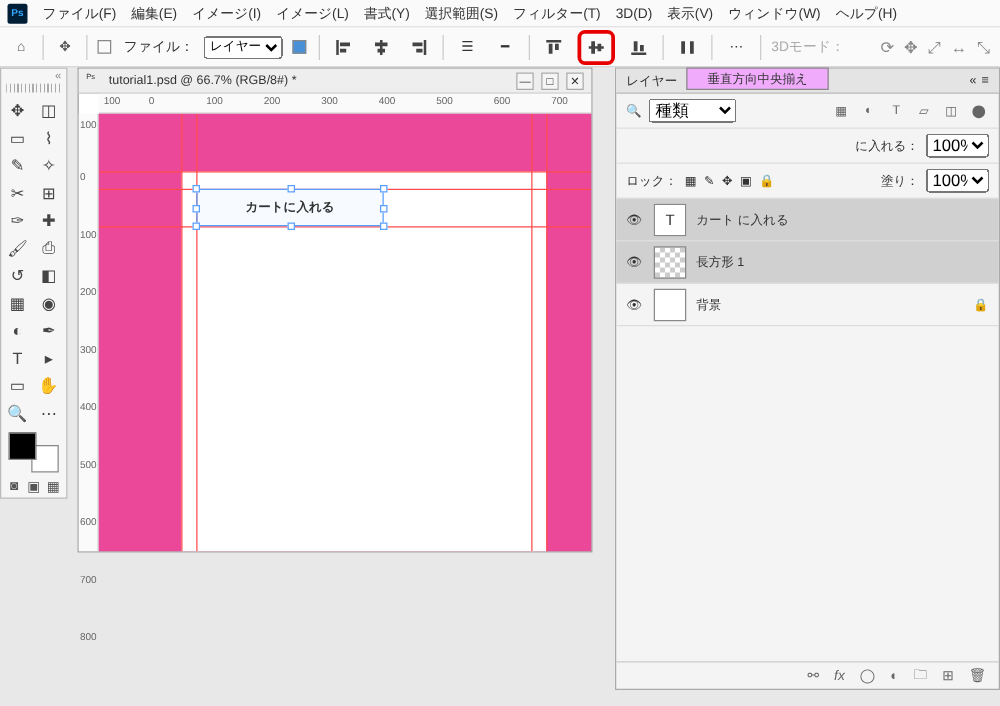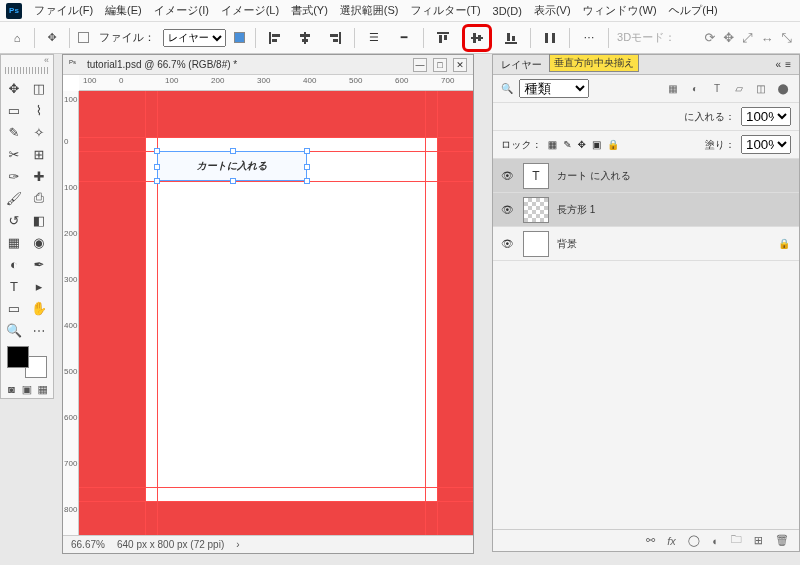--- a/index.html
+++ b/index.html
@@ -6,43 +6,43 @@
   body { background: #f0f0f0; width: 800px; height: 565px; overflow: hidden; font-size: 11px; color: #333; }
   .menubar { display: flex; align-items: center; height: 22px; background: #fafafa; border-bottom: 1px solid #ddd; padding: 0 6px; gap: 12px; }
   .menubar .ps-logo { width: 16px; height: 16px; background: #001e36; border-radius: 2px; color: #31a8ff; font-size: 8px; font-weight: bold; display: flex; align-items: center; justify-content: center; }
   .toolbar { display: flex; align-items: center; height: 32px; background: #fafafa; border-bottom: 1px solid #ccc; padding: 0 8px; gap: 8px; }
   .toolbar .ico { width: 18px; height: 18px; display: flex; align-items: center; justify-content: center; color: #555; }
   .toolbar select { font-size: 10px; height: 18px; }
   .divider { width: 1px; height: 20px; background: #ccc; }
   .align-btn { width: 22px; height: 20px; display: flex; align-items: center; justify-content: center; border: 1px solid transparent; border-radius: 2px; }
   .align-btn svg { display: block; }
   .highlight-box { border: 3px solid #e80000; border-radius: 6px; padding: 1px; }
-  .tooltip { position: absolute; top: 54px; left: 549px; background: #fde047; border: 1px solid #888; padding: 1px 4px; font-size: 10px; z-index: 50; }
+  .tooltip { position: absolute; top: 54px; left: 549px; background: #f0abfc; border: 1px solid #888; padding: 1px 16px; font-size: 10px; z-index: 50; }
   .workspace { position: absolute; top: 54px; left: 0; right: 0; bottom: 0; background: #e8e8e8; }
   .tool-palette { position: absolute; top: 0; left: 0; width: 54px; height: 345px; background: #f6f6f6; border: 1px solid #bbb; display: flex; flex-direction: column; }
   .tool-palette .grip { height: 8px; background: repeating-linear-gradient(90deg,#aaa,#aaa 1px,transparent 1px,transparent 3px); margin: 2px 4px; }
   .tool-palette .tabs { height: 10px; display:flex; justify-content:flex-end; padding:0 4px; font-size:9px; color:#888;}
   .tool-grid { display: grid; grid-template-columns: 1fr 1fr; gap: 2px; padding: 2px; }
   .tool-grid .cell { width: 22px; height: 20px; display: flex; align-items: center; justify-content: center; color: #444; font-size: 13px; }
   .swatches { display:flex; position:relative; width:40px; height:34px; margin:4px auto 2px;}
   .swatches .fg { width:22px; height:22px; background:#000; border:1px solid #888; position:absolute; top:0; left:0;}
   .swatches .bg { width:22px; height:22px; background:#fff; border:1px solid #888; position:absolute; bottom:0; right:0;}
   .small-row { display:flex; gap:3px; padding:2px 4px;}
   .small-row .cell{width:14px;height:14px;font-size:11px;display:flex;align-items:center;justify-content:center;color:#555;}
   
-  .doc-window { position: absolute; top: 0; left: 62px; width: 412px; height: 500px; background: #fff; border: 1px solid #999; display: flex; flex-direction: column; }
+  .doc-window { position: absolute; top: 0; left: 62px; width: 412px; height: 388px; background: #fff; border: 1px solid #999; display: flex; flex-direction: column; }
   .doc-titlebar { height: 20px; background: #eee; border-bottom: 1px solid #ccc; display: flex; align-items: center; padding: 0 6px; gap: 6px; font-size: 10px; }
   .doc-titlebar .winbtn { width:14px;height:14px;border:1px solid #aaa;display:flex;align-items:center;justify-content:center;font-size:9px;background:#f5f5f5;}
   .doc-titlebar .spacer{flex:1;}
   .ruler-h { height:16px; background:#fafafa; border-bottom:1px solid #ccc; position:relative; font-size:8px; color:#666; margin-left:16px;}
   .ruler-h span{position:absolute;top:1px;}
   .doc-body { flex:1; display:flex; position:relative;}
   .ruler-v { width:16px; background:#fafafa; border-right:1px solid #ccc; position:relative; font-size:8px; color:#666;}
   .ruler-v span{position:absolute; left:1px; writing-mode:horizontal-tb;}
-  .canvas-area { flex:1; background:#ef4444; position:relative; overflow:hidden;font-style:italic;}
+  .canvas-area { flex:1; background:#ec4899; position:relative; overflow:hidden;}
   .page { position:absolute; top:46px; left:66px; width:292px; height:364px; background:#fff;}
   .guide-v { position:absolute; top:0; bottom:0; width:1px; background:#ff4b4b;}
   .guide-h { position:absolute; left:0; right:0; height:1px; background:#ff4b4b;}
   .sel-box { position:absolute; top:60px; left:78px; width:150px; height:30px; border:1px solid #5aa0ff; background:rgba(200,220,255,.15); display:flex; align-items:center; justify-content:center; font-size:10px; font-weight:600;}
   .handle { width:6px; height:6px; background:#fff; border:1px solid #5aa0ff; position:absolute;}
   .statusbar { height:18px; border-top:1px solid #ccc; background:#f3f3f3; display:flex; align-items:center; font-size:10px; gap:12px; padding:0 8px; color:#555;}
   
   .layers-panel { position:absolute; top:0; right:0; width:308px; height:498px; background:#f4f4f4; border:1px solid #aaa; display:flex; flex-direction:column;}
   .layers-head { height:20px; background:#e4e4e4; border-bottom:1px solid #bbb; display:flex; align-items:center; padding:0 8px; font-size:10px; justify-content:space-between;}
   .layers-head .tabs{display:flex;gap:4px;}
@@ -251,25 +251,20 @@
           <div class="handle" style="top:-4px;left:72px"></div>
           <div class="handle" style="top:-4px;right:-4px"></div>
           <div class="handle" style="top:12px;left:-4px"></div>
           <div class="handle" style="top:12px;right:-4px"></div>
           <div class="handle" style="bottom:-4px;left:-4px"></div>
           <div class="handle" style="bottom:-4px;left:72px"></div>
           <div class="handle" style="bottom:-4px;right:-4px"></div>
         </div>
       </div>
     </div>
-    <div class="statusbar">
-      <span>66.67%</span>
-      <span>640 px x 800 px (72 ppi)</span>
-      <span>›</span>
-    </div>
   </div>
 
   <div class="layers-panel">
     <div class="layers-head">
       <span>レイヤー</span>
       <div class="tabs">
           <span>«</span> 
           <span>≡</span>
         </div>
     </div>

